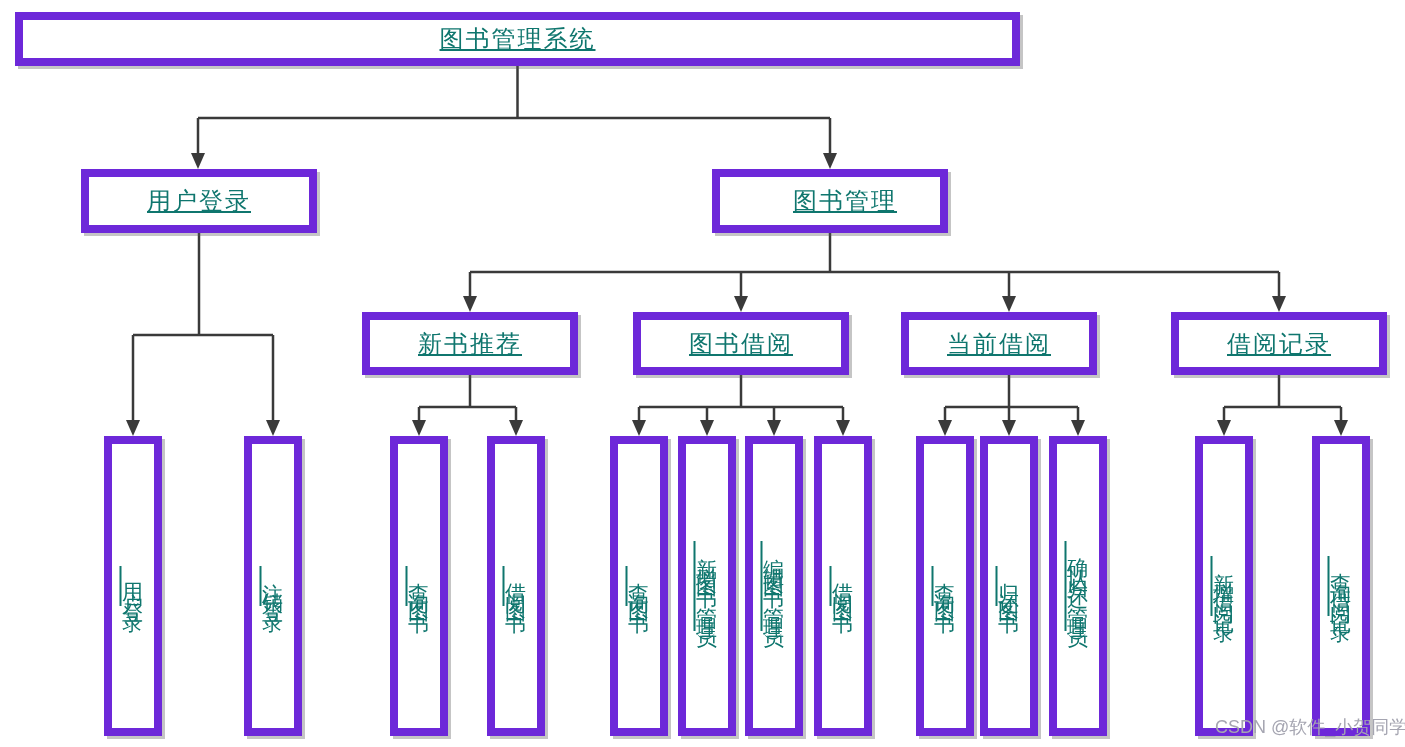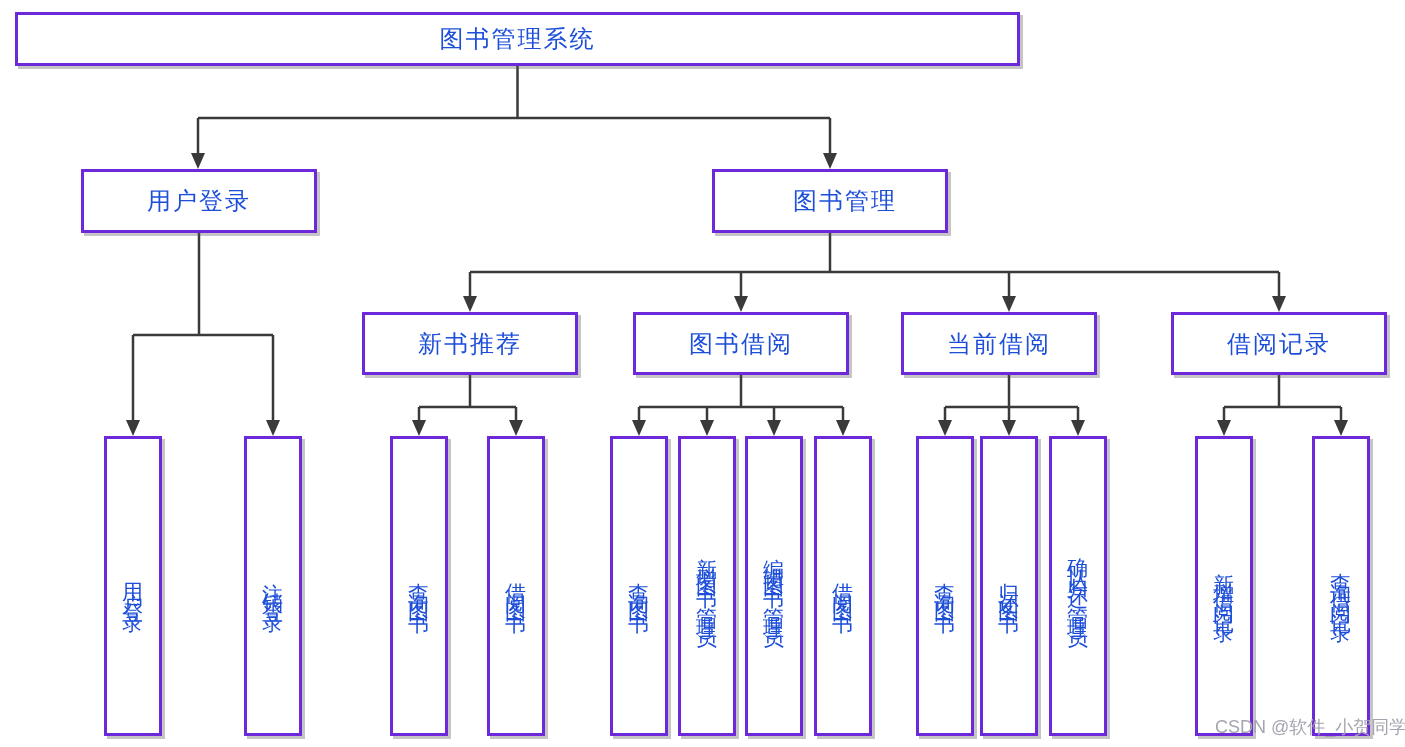--- a/index.html
+++ b/index.html
@@ -18,27 +18,28 @@
   .connectors {
     position: absolute;
     left: 0;
     top: 0;
     z-index: 1;
   }
   .box {
     position: absolute;
     box-sizing: border-box;
     background: #ffffff;
-    border: 3px solid #6d28d9;
+    border: 8px solid #6d28d9;
     box-shadow: 3px 3px 0 rgba(90,90,90,0.35);
     display: flex;
     align-items: center;
     justify-content: center;
-    color: #1d4ed8;
+    color: #0f766e;
     z-index: 2;
+    text-decoration: underline;
   }
   .hbox {
     font-size: 24px;
     letter-spacing: 2px;
     white-space: nowrap;
   }
   .vbox {
     writing-mode: vertical-rl;
     text-orientation: mixed;
     font-size: 21px;

